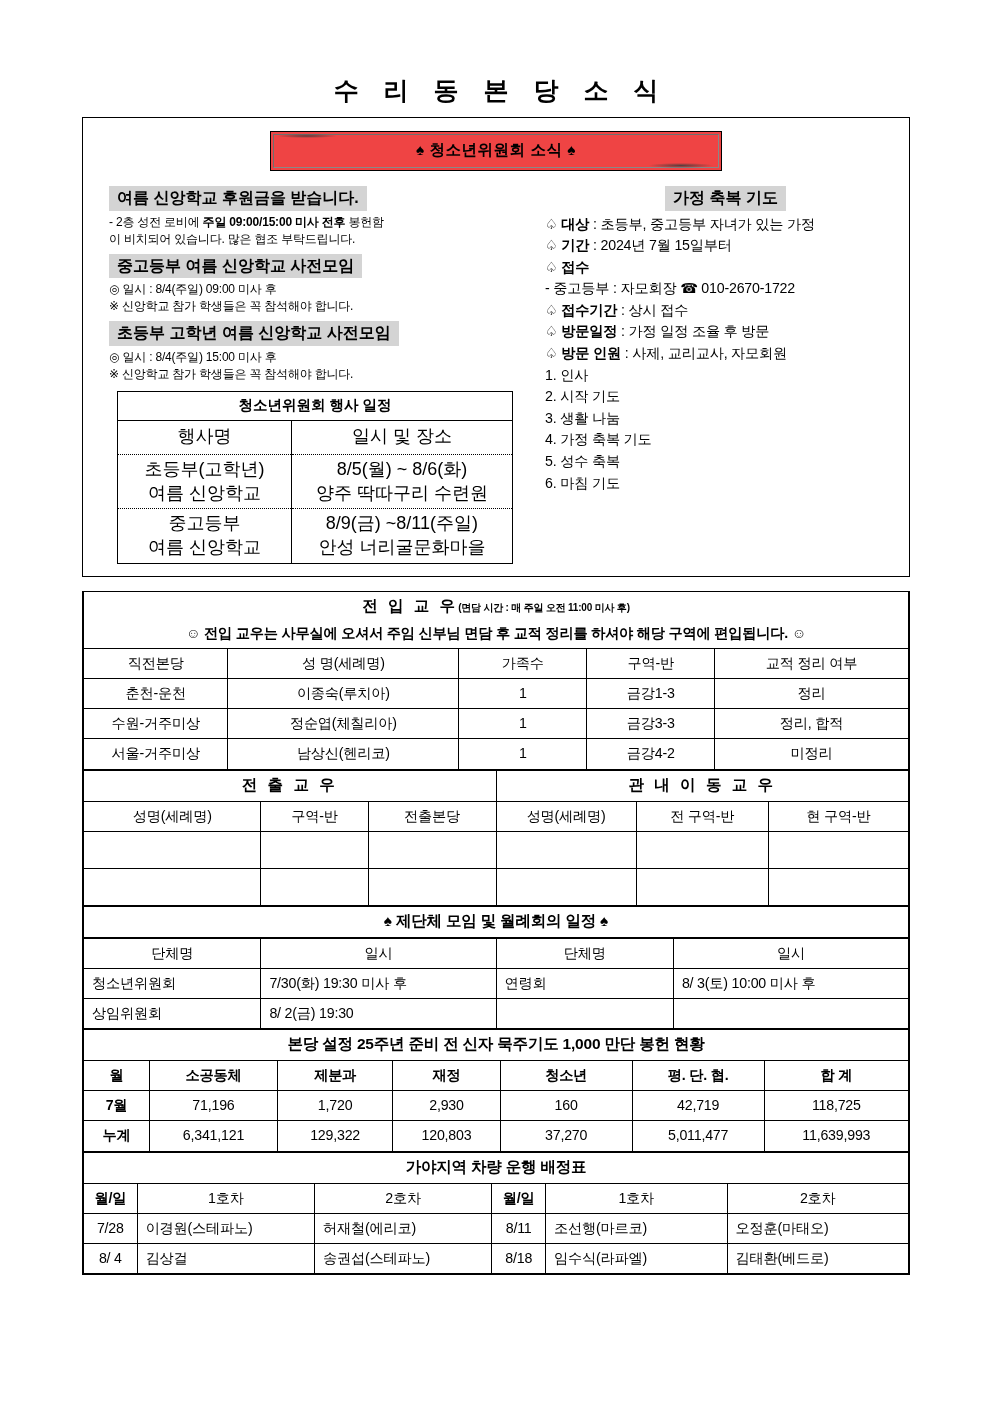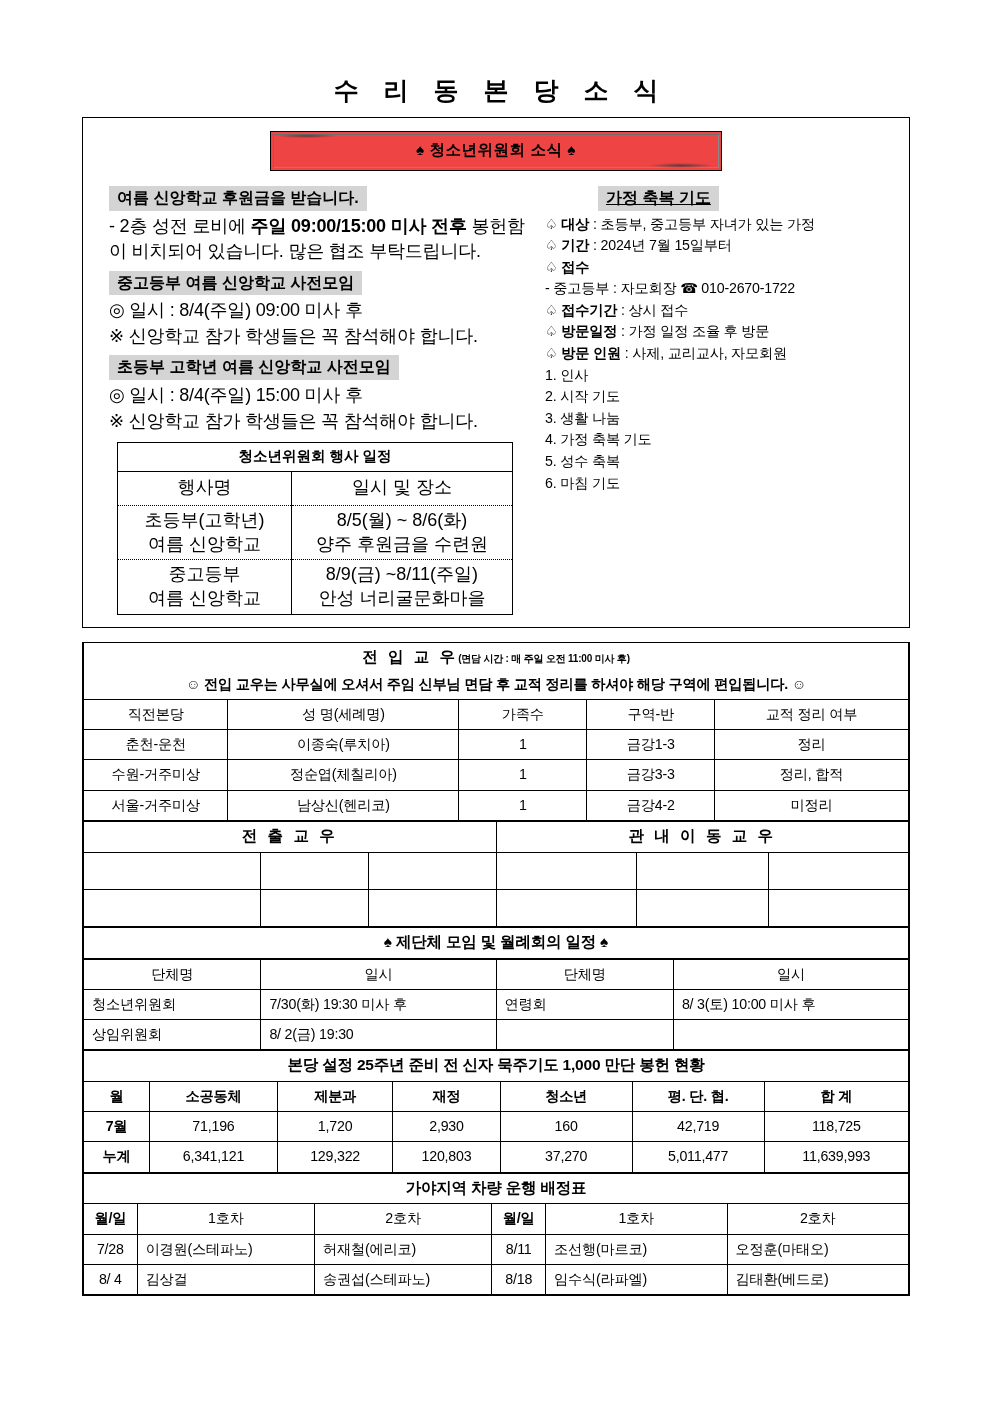--- a/index.html
+++ b/index.html
@@ -89,24 +89,24 @@
 
   .hl {
     display: inline-block;
     background: #d4d4d4;
     font-weight: bold;
     font-size: 16px;
     padding: 3px 8px 4px 8px;
     margin: 6px 0 3px 0;
     line-height: 1.1;
   }
-  .hl.center-hl { margin-left: 53px; text-decoration: underline; }
+  .hl.center-hl { margin-left: 120px; }
 
   .ln {
-    font-size: 18px;
+    font-size: 12px;
     line-height: 1.42;
     letter-spacing: -0.2px;
     white-space: nowrap;
   }
   .ln .bold { font-weight: bold; }
 
   .rln {
     font-size: 14.2px;
     line-height: 1.52;
     letter-spacing: -0.2px;
@@ -226,21 +226,21 @@
               <td class="hd dashed-b dashed-r">행사명</td>
               <td class="hd dashed-b">일시 및 장소</td>
             </tr>
             <tr>
               <td class="dashed-t dashed-b dashed-r">
                 <span>초등부(고학년)</span><br>
                 <span>여름 신앙학교</span>
               </td>
               <td class="dashed-t dashed-b">
                 <span>8/5(월) ~ 8/6(화)</span><br>
-                <span>양주 후원금을 수련원</span>
+                <span>양주 딱따구리 수련원</span>
               </td>
             </tr>
             <tr>
               <td class="dashed-t dashed-r">
                 <span>중고등부</span><br>
                 <span>여름 신앙학교</span>
               </td>
               <td class="dashed-t">
                 <span>8/9(금) ~8/11(주일)</span><br>
                 <span>안성 너리굴문화마을</span>
@@ -331,20 +331,28 @@
           <col style="width:15.5%">
         <col style="width:17%">
           <col style="width:16%">
           <col style="width:17%">
       </colgroup>
       <tbody>
         <tr>
           <td class="sec-title nbt" colspan="3"><span class="spaced">전 출 교 우</span></td>
           <td class="sec-title nbt" colspan="3"><span class="spaced">관 내 이 동 교 우</span></td>
         </tr>
+        <tr class="hdrow">
+          <td>성명(세례명)</td>
+          <td>구역-반</td>
+          <td>전출본당</td>
+          <td>성명(세례명)</td>
+          <td>전 구역-반</td>
+          <td>현 구역-반</td>
+        </tr>
         <tr class="empty-row">
           <td></td>
           <td></td>
           <td></td>
           <td></td>
           <td></td>
           <td></td>
         </tr>
         <tr class="empty-row">
           <td class="thick-bottom"></td>

